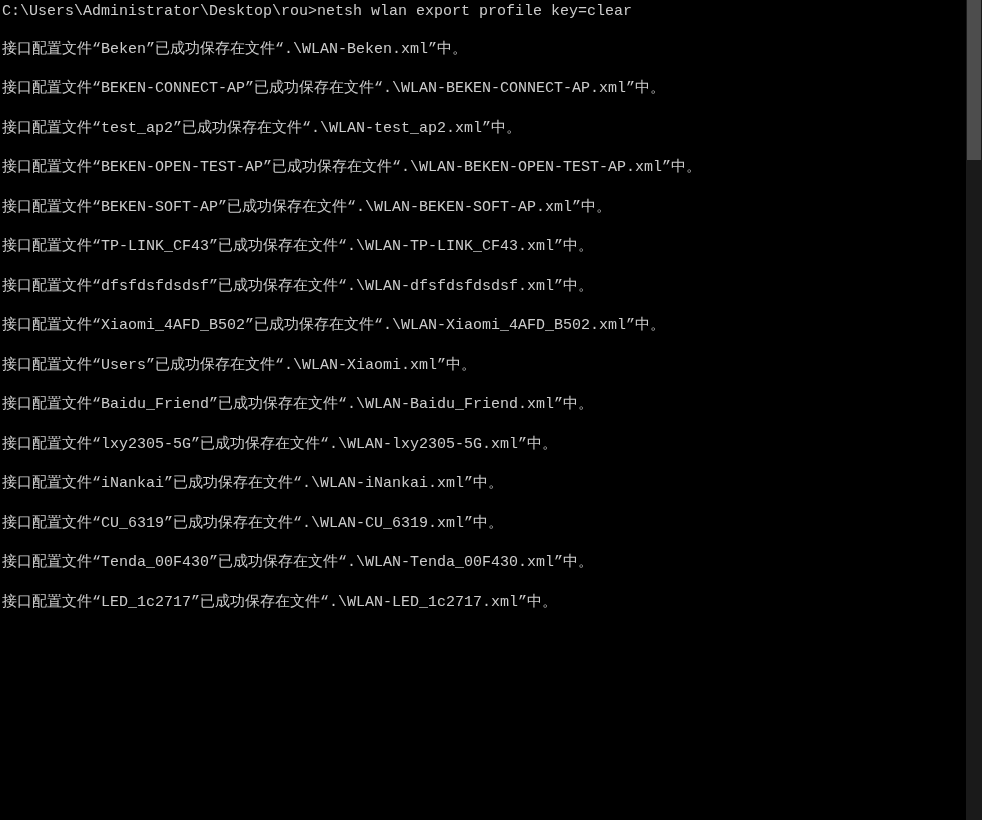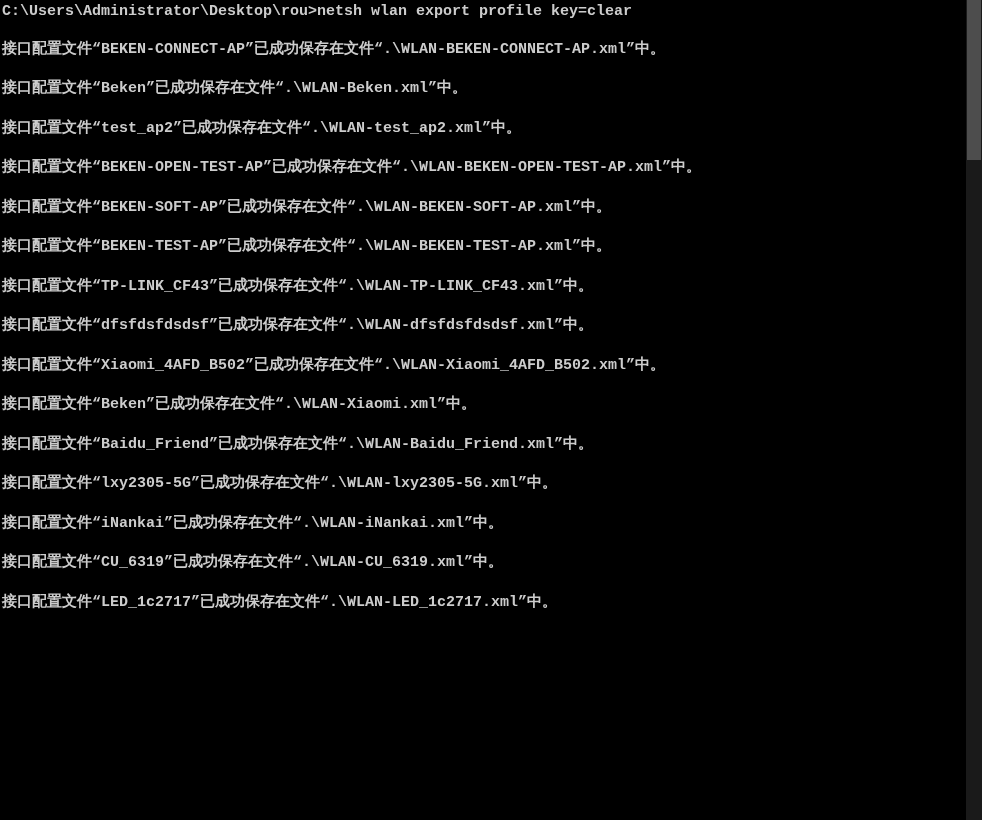--- a/index.html
+++ b/index.html
@@ -1,19 +1,18 @@
 <!DOCTYPE html>
 <html><head>
   <meta charset="utf-8">
   <style>
     * {
       margin: 0;
       padding: 0;
       box-sizing: border-box;
-      font-weight: bold;
     }
     body {
       background: #000000;
       color: #cccccc;
       font-family: NSimSun, 'Courier New', SimSun, monospace;
       font-size: 15px;
       width: 982px;
       height: 820px;
       overflow: hidden;
       padding: 2px 0 0 2px;
@@ -44,32 +43,32 @@
       height: 160px;
       background: #4d4d4d;
     }
   </style>
 </head>
 <body>
 
 <div class="prompt-line"><span>C:\Users\Administrator\Desktop\rou&gt;</span><span>netsh wlan export profile key=clear</span></div>
 
 <div id="output">
+    <div class="output-line">接口配置文件“Beken”已成功保存在文件“.\WLAN-Beken.xml”中。</div>
     <div class="output-line">接口配置文件“BEKEN-CONNECT-AP”已成功保存在文件“.\WLAN-BEKEN-CONNECT-AP.xml”中。</div>
-    <div class="output-line">接口配置文件“Beken”已成功保存在文件“.\WLAN-Beken.xml”中。</div>
     <div class="output-line">接口配置文件“test_ap2”已成功保存在文件“.\WLAN-test_ap2.xml”中。</div>
     <div class="output-line">接口配置文件“BEKEN-OPEN-TEST-AP”已成功保存在文件“.\WLAN-BEKEN-OPEN-TEST-AP.xml”中。</div>
     <div class="output-line">接口配置文件“BEKEN-SOFT-AP”已成功保存在文件“.\WLAN-BEKEN-SOFT-AP.xml”中。</div>
-    <div class="output-line">接口配置文件“BEKEN-TEST-AP”已成功保存在文件“.\WLAN-BEKEN-TEST-AP.xml”中。</div>
     <div class="output-line">接口配置文件“TP-LINK_CF43”已成功保存在文件“.\WLAN-TP-LINK_CF43.xml”中。</div>
     <div class="output-line">接口配置文件“dfsfdsfdsdsf”已成功保存在文件“.\WLAN-dfsfdsfdsdsf.xml”中。</div>
     <div class="output-line">接口配置文件“Xiaomi_4AFD_B502”已成功保存在文件“.\WLAN-Xiaomi_4AFD_B502.xml”中。</div>
-    <div class="output-line">接口配置文件“Beken”已成功保存在文件“.\WLAN-Xiaomi.xml”中。</div>
+    <div class="output-line">接口配置文件“Users”已成功保存在文件“.\WLAN-Xiaomi.xml”中。</div>
     <div class="output-line">接口配置文件“Baidu_Friend”已成功保存在文件“.\WLAN-Baidu_Friend.xml”中。</div>
     <div class="output-line">接口配置文件“lxy2305-5G”已成功保存在文件“.\WLAN-lxy2305-5G.xml”中。</div>
     <div class="output-line">接口配置文件“iNankai”已成功保存在文件“.\WLAN-iNankai.xml”中。</div>
     <div class="output-line">接口配置文件“CU_6319”已成功保存在文件“.\WLAN-CU_6319.xml”中。</div>
+    <div class="output-line">接口配置文件“Tenda_00F430”已成功保存在文件“.\WLAN-Tenda_00F430.xml”中。</div>
     <div class="output-line">接口配置文件“LED_1c2717”已成功保存在文件“.\WLAN-LED_1c2717.xml”中。</div>
   </div>
 
 <div class="scrollbar">
   <div class="scrollbar-thumb"></div>
 </div>
 
 </body></html>

